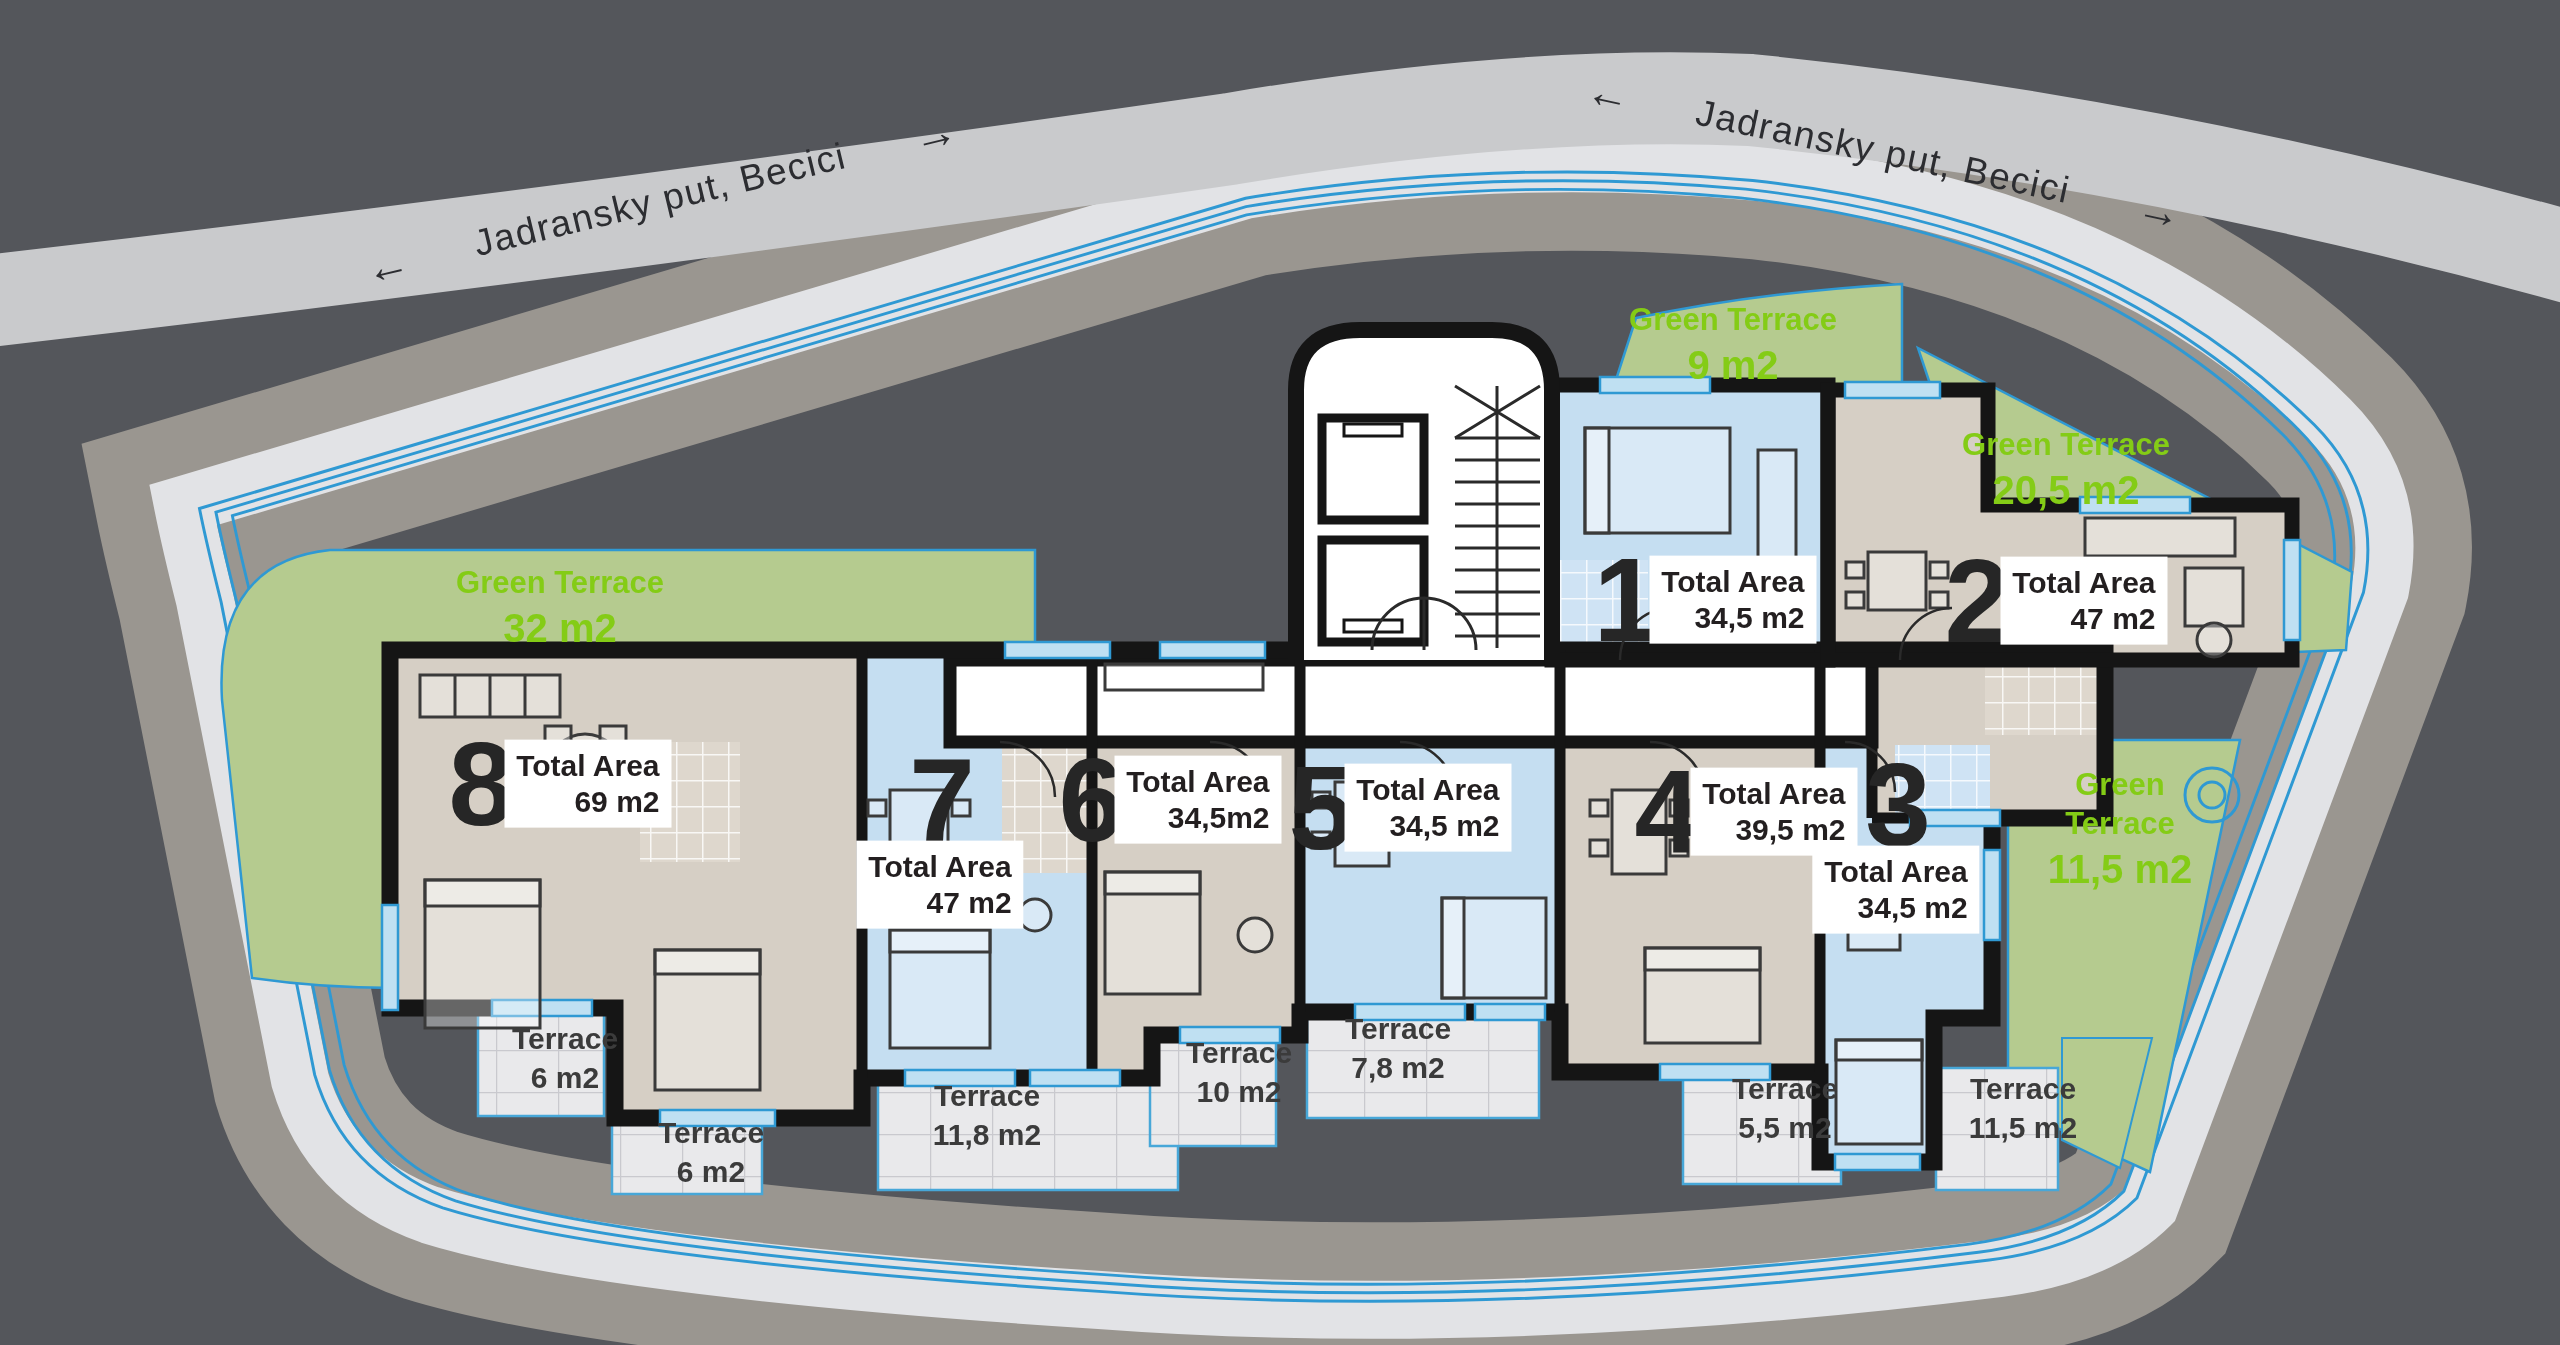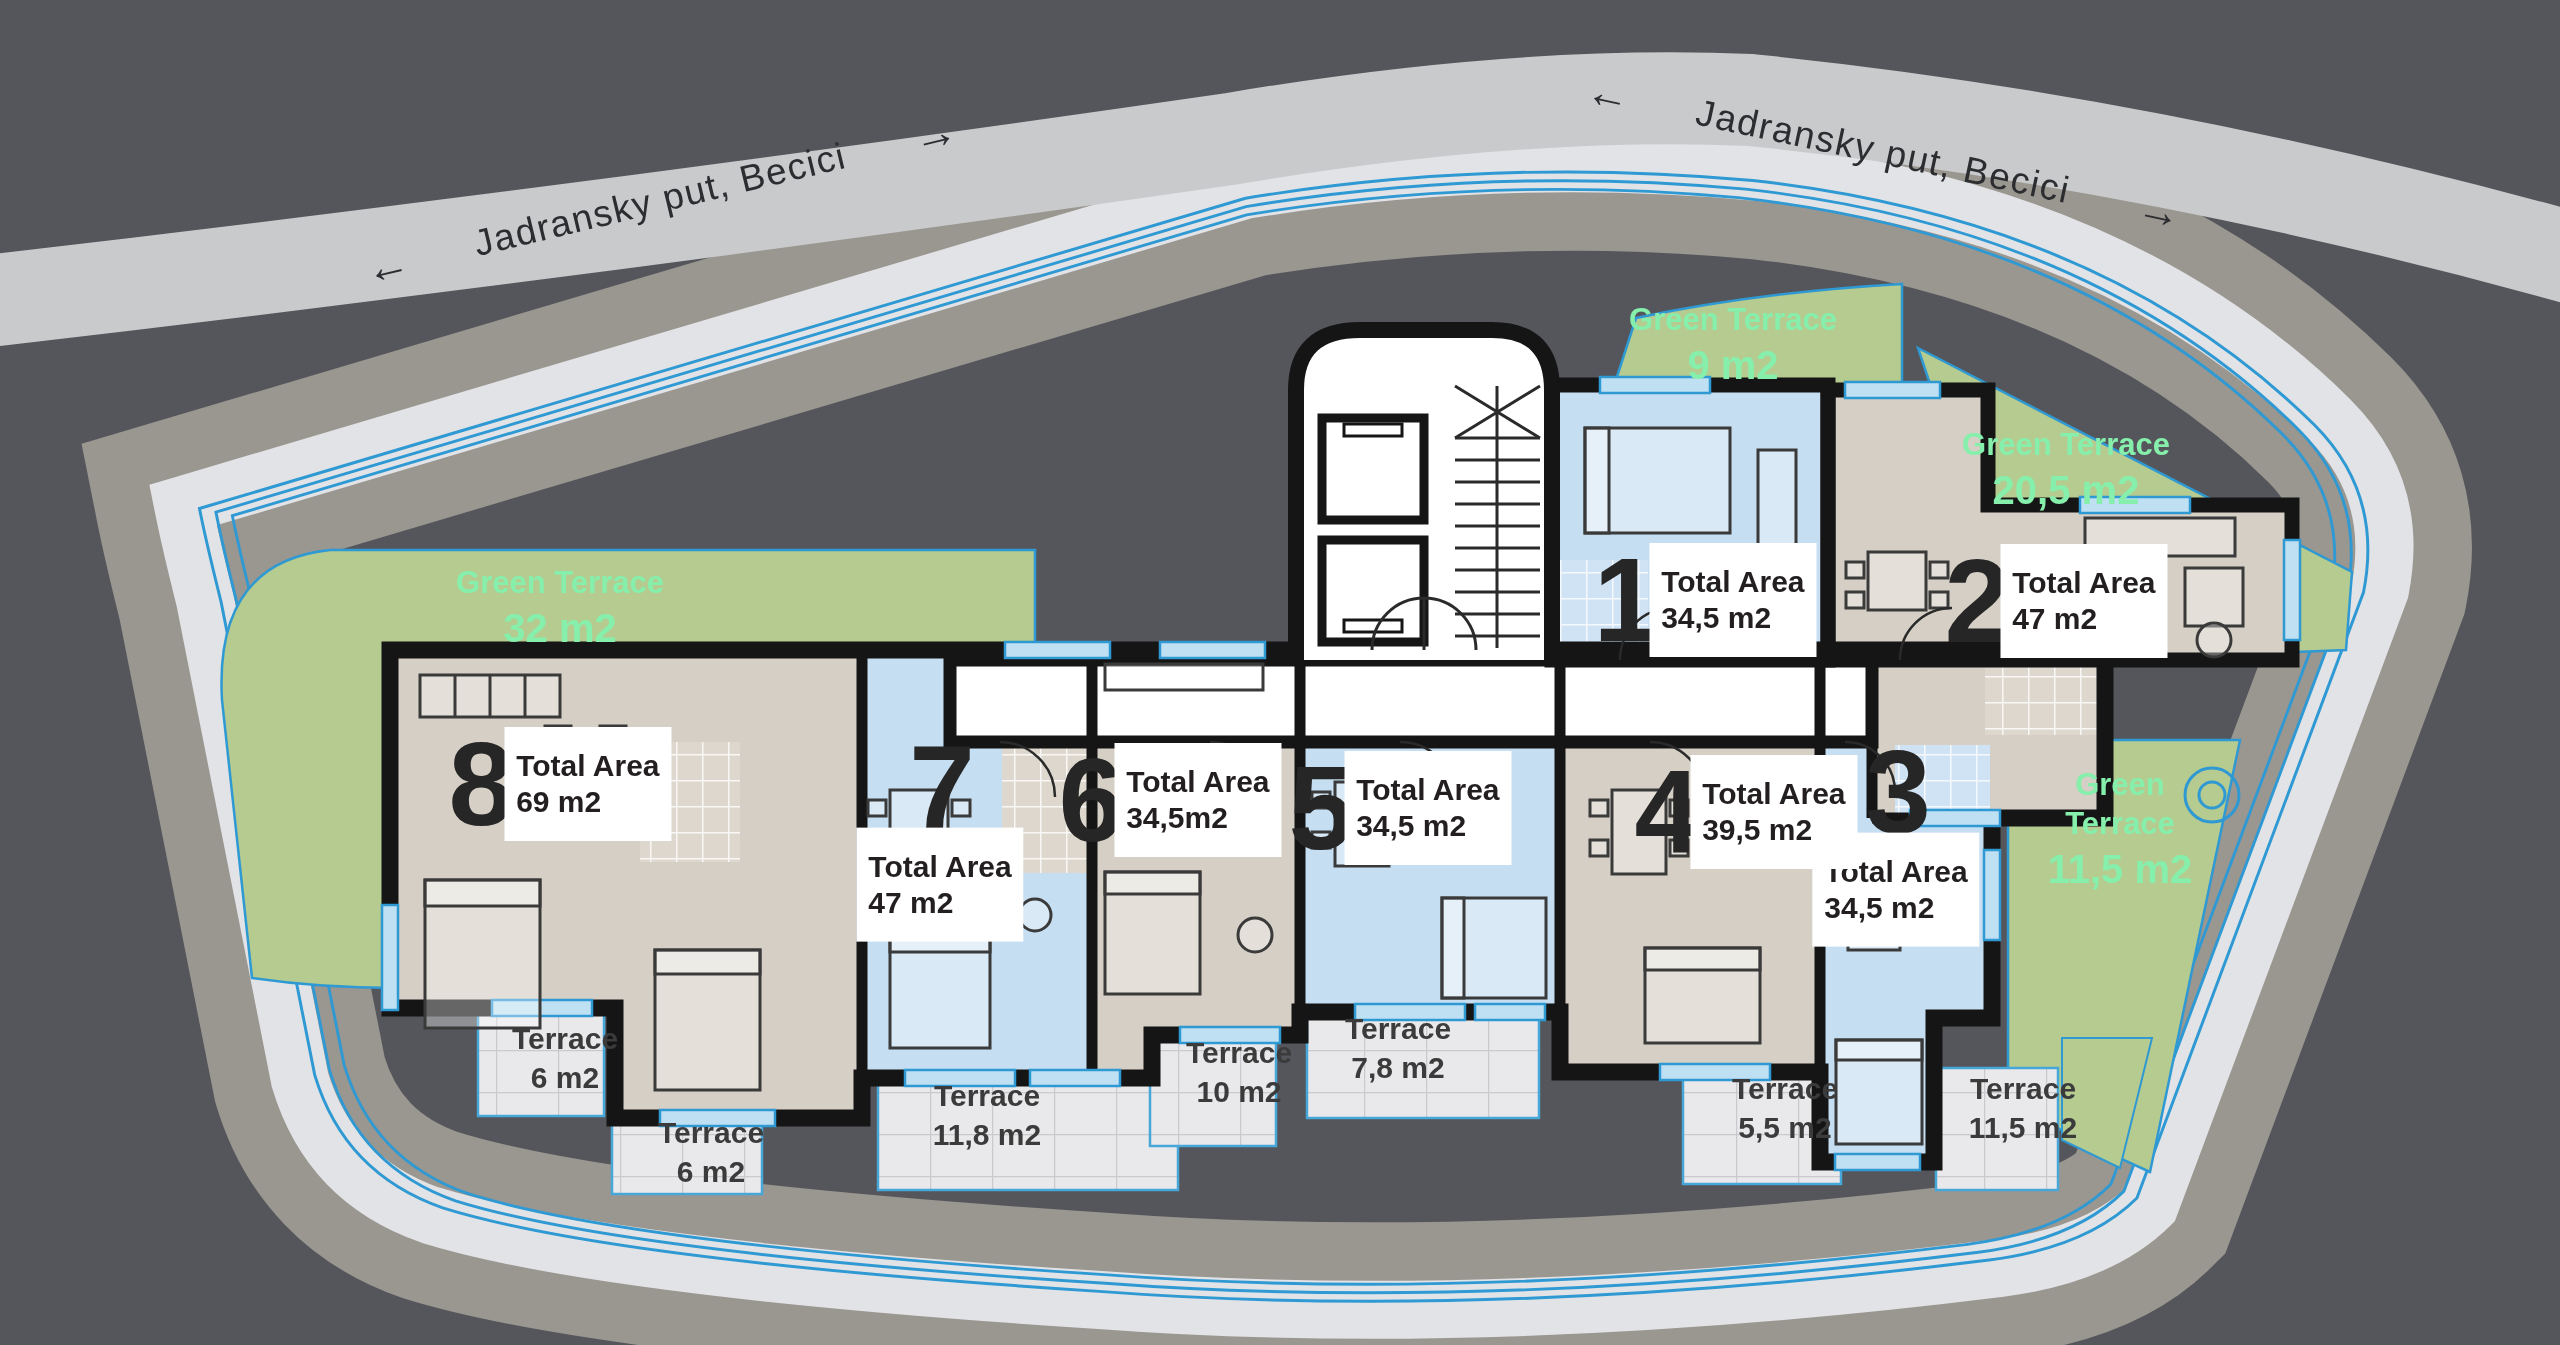--- a/index.html
+++ b/index.html
@@ -2,27 +2,27 @@
 <html><head>
 <meta charset="utf-8">
 <style>
   html,body{margin:0;padding:0;background:#54565b;}
   .stage{position:relative;width:2560px;height:1345px;background:#54565b;overflow:hidden;
          font-family:"Liberation Sans",sans-serif;}
   .stage svg{position:absolute;left:0;top:0;}
   .lbl{position:absolute;transform:translate(-50%,-50%);white-space:nowrap;}
   .road-label{color:#2c2d31;font-size:37px;letter-spacing:1.5px;display:flex;align-items:center;gap:70px;}
   .road-label .arrow{font-size:44px;letter-spacing:-2px;}
-  .gt-label{color:#86efac;font-weight:bold;font-size:31px;text-align:center;line-height:1.25;white-space:normal;}
+  .gt-label{color:#84cc16;font-weight:bold;font-size:31px;text-align:center;line-height:1.25;white-space:normal;}
   .gt-label .gt-area{font-size:40px;}
   .apt{display:flex;align-items:center;}
   .apt.col{flex-direction:column;align-items:center;}
   .apt-num{font-size:118px;font-weight:bold;color:#262626;line-height:.82;letter-spacing:-4px;}
   .apt-box{background:#ffffff;color:#231f20;font-weight:bold;font-size:30px;line-height:1.2;
-           padding:21px 12px;text-align:left;margin-left:-6px;}
+           padding:8px 12px;text-align:right;margin-left:-6px;}
   .apt.col .apt-box{margin-left:0;margin-top:-8px;}
   .ter-label{color:#3b3b3b;font-weight:bold;font-size:30px;text-align:center;line-height:1.3;margin-left:25px;}
 </style>
 </head>
 <body>
 
 <div class="stage">
 
 <svg width="2560" height="1345" viewBox="0 0 2560 1345">
   <defs>

